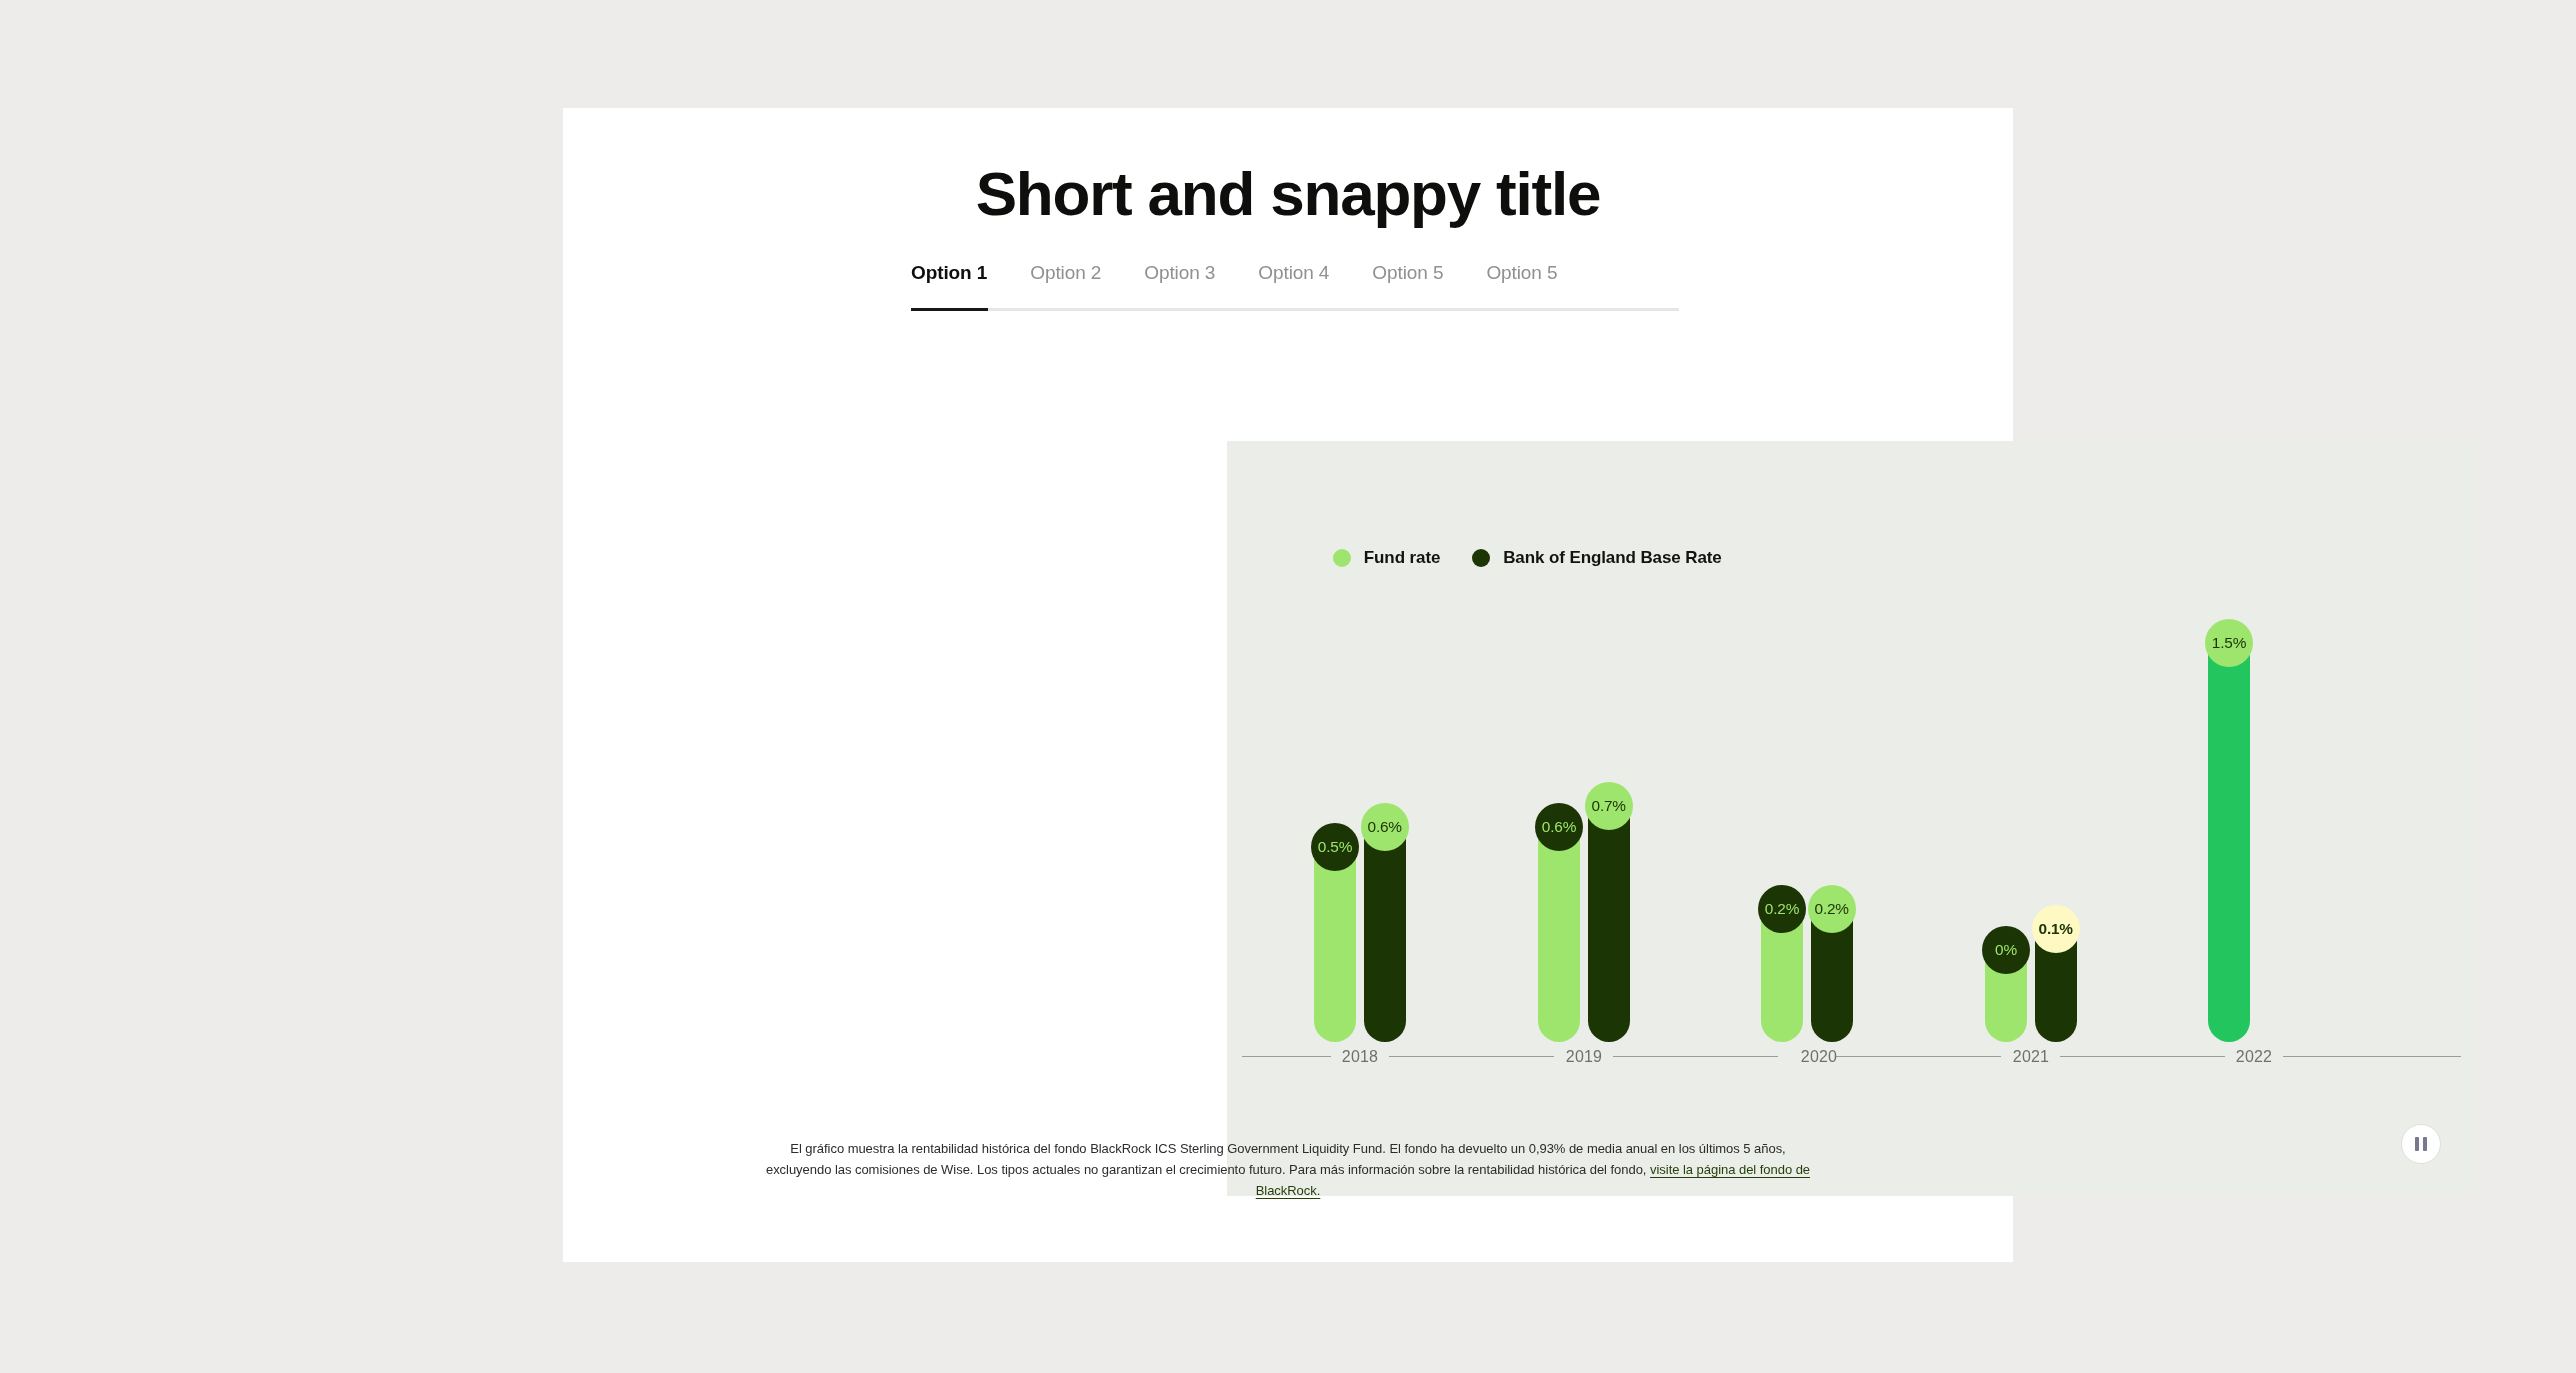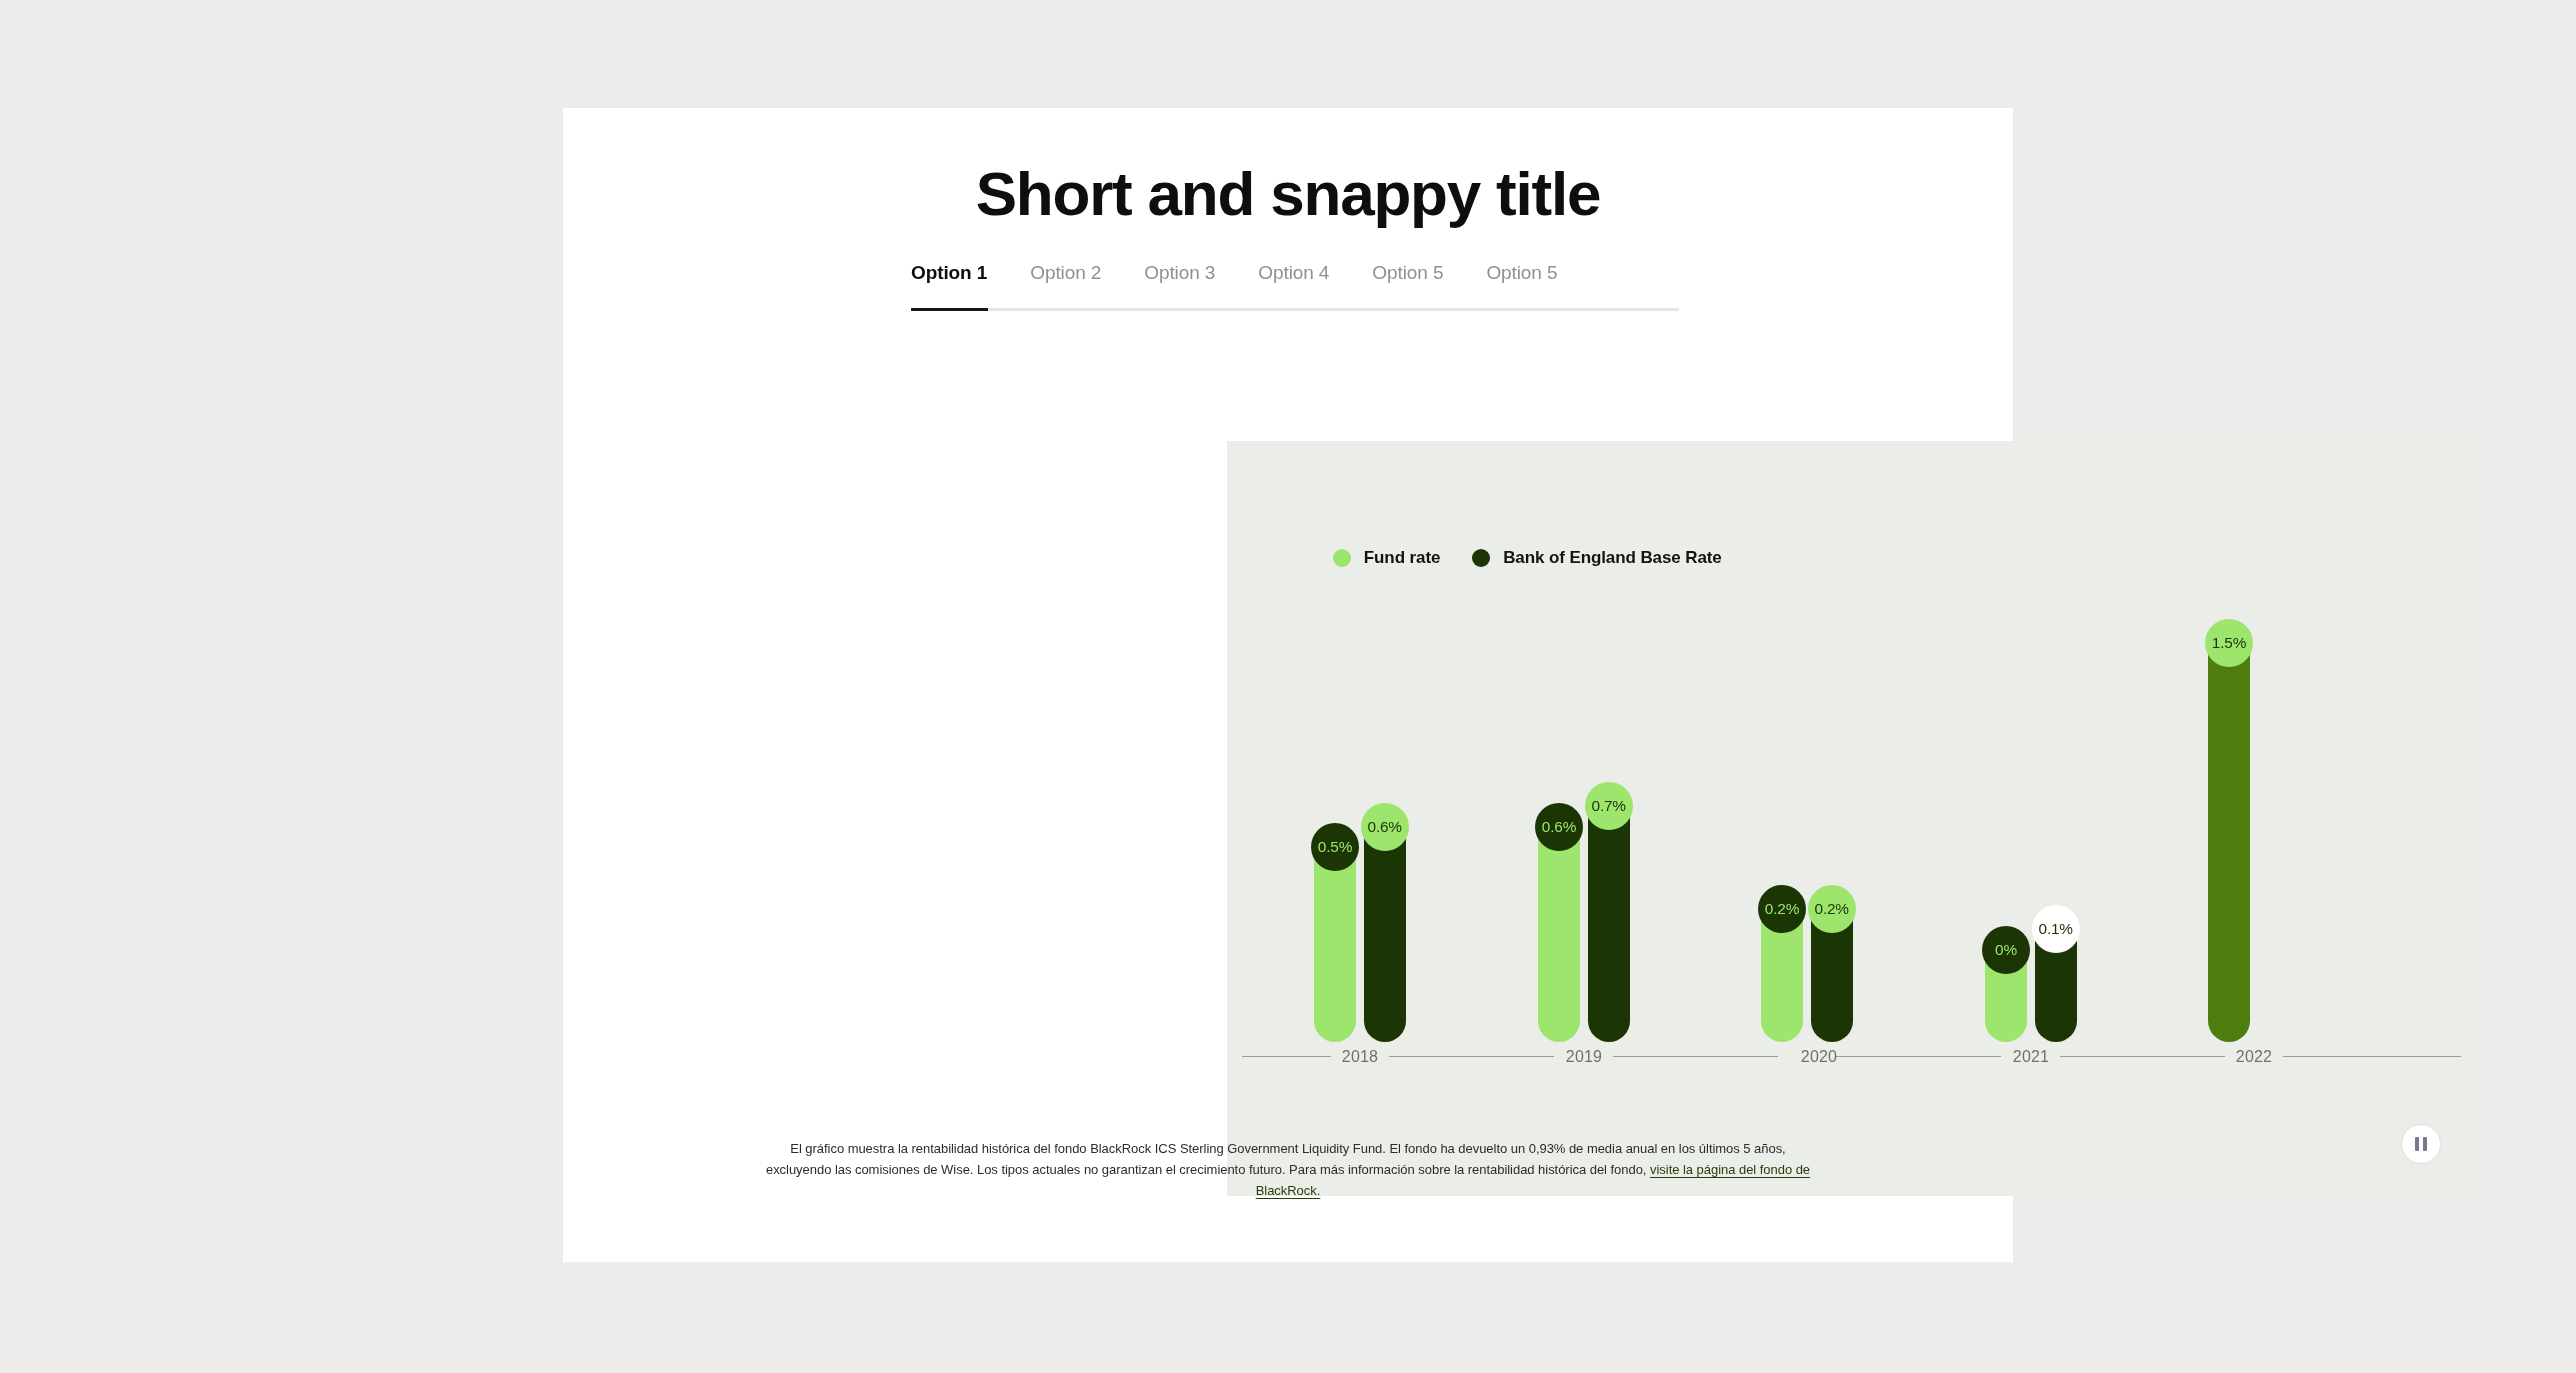--- a/index.html
+++ b/index.html
@@ -254,27 +254,27 @@
             </div>
           </div>
           <div class="group" style="left: 758px;">
             <div class="bar-wrap">
               <div class="bar" style="height: 102px; background: rgb(158, 229, 110);">
                 <div class="bubble" style="background: rgb(28, 53, 4); color: rgb(158, 229, 110); top: -13.6px;">0%</div>
               </div>
             </div>
             <div class="bar-wrap">
               <div class="bar" style="height: 123px; background: rgb(28, 53, 4);">
-                <div class="bubble" style="background: #ffffff; color: rgb(28, 53, 4); top: -13.6px;">0.1%</div>
+                <div class="bubble" style="background: #fef9c3; color: rgb(28, 53, 4); top: -13.6px; font-weight: bold;">0.1%</div>
               </div>
             </div>
           </div>
           <div class="group" style="left: 981px;">
             <div class="bar-wrap">
-              <div class="bar" style="height: 409px; background: #4d7c0f;">
+              <div class="bar" style="height: 409px; background: #22c55e;">
                 <div class="bubble" style="background: rgb(158, 229, 110); color: rgb(28, 53, 4); top: -13.6px;">1.5%</div>
               </div>
             </div>
           </div>
         </div>
 
       <div class="axis" id="axis">
           <div class="axis-line" style="left: 15.4px; width: 89px;"></div>
           <div class="axis-line" style="left: 162px; width: 165px;"></div>
           <div class="axis-line" style="left: 386px; width: 165px;"></div>

